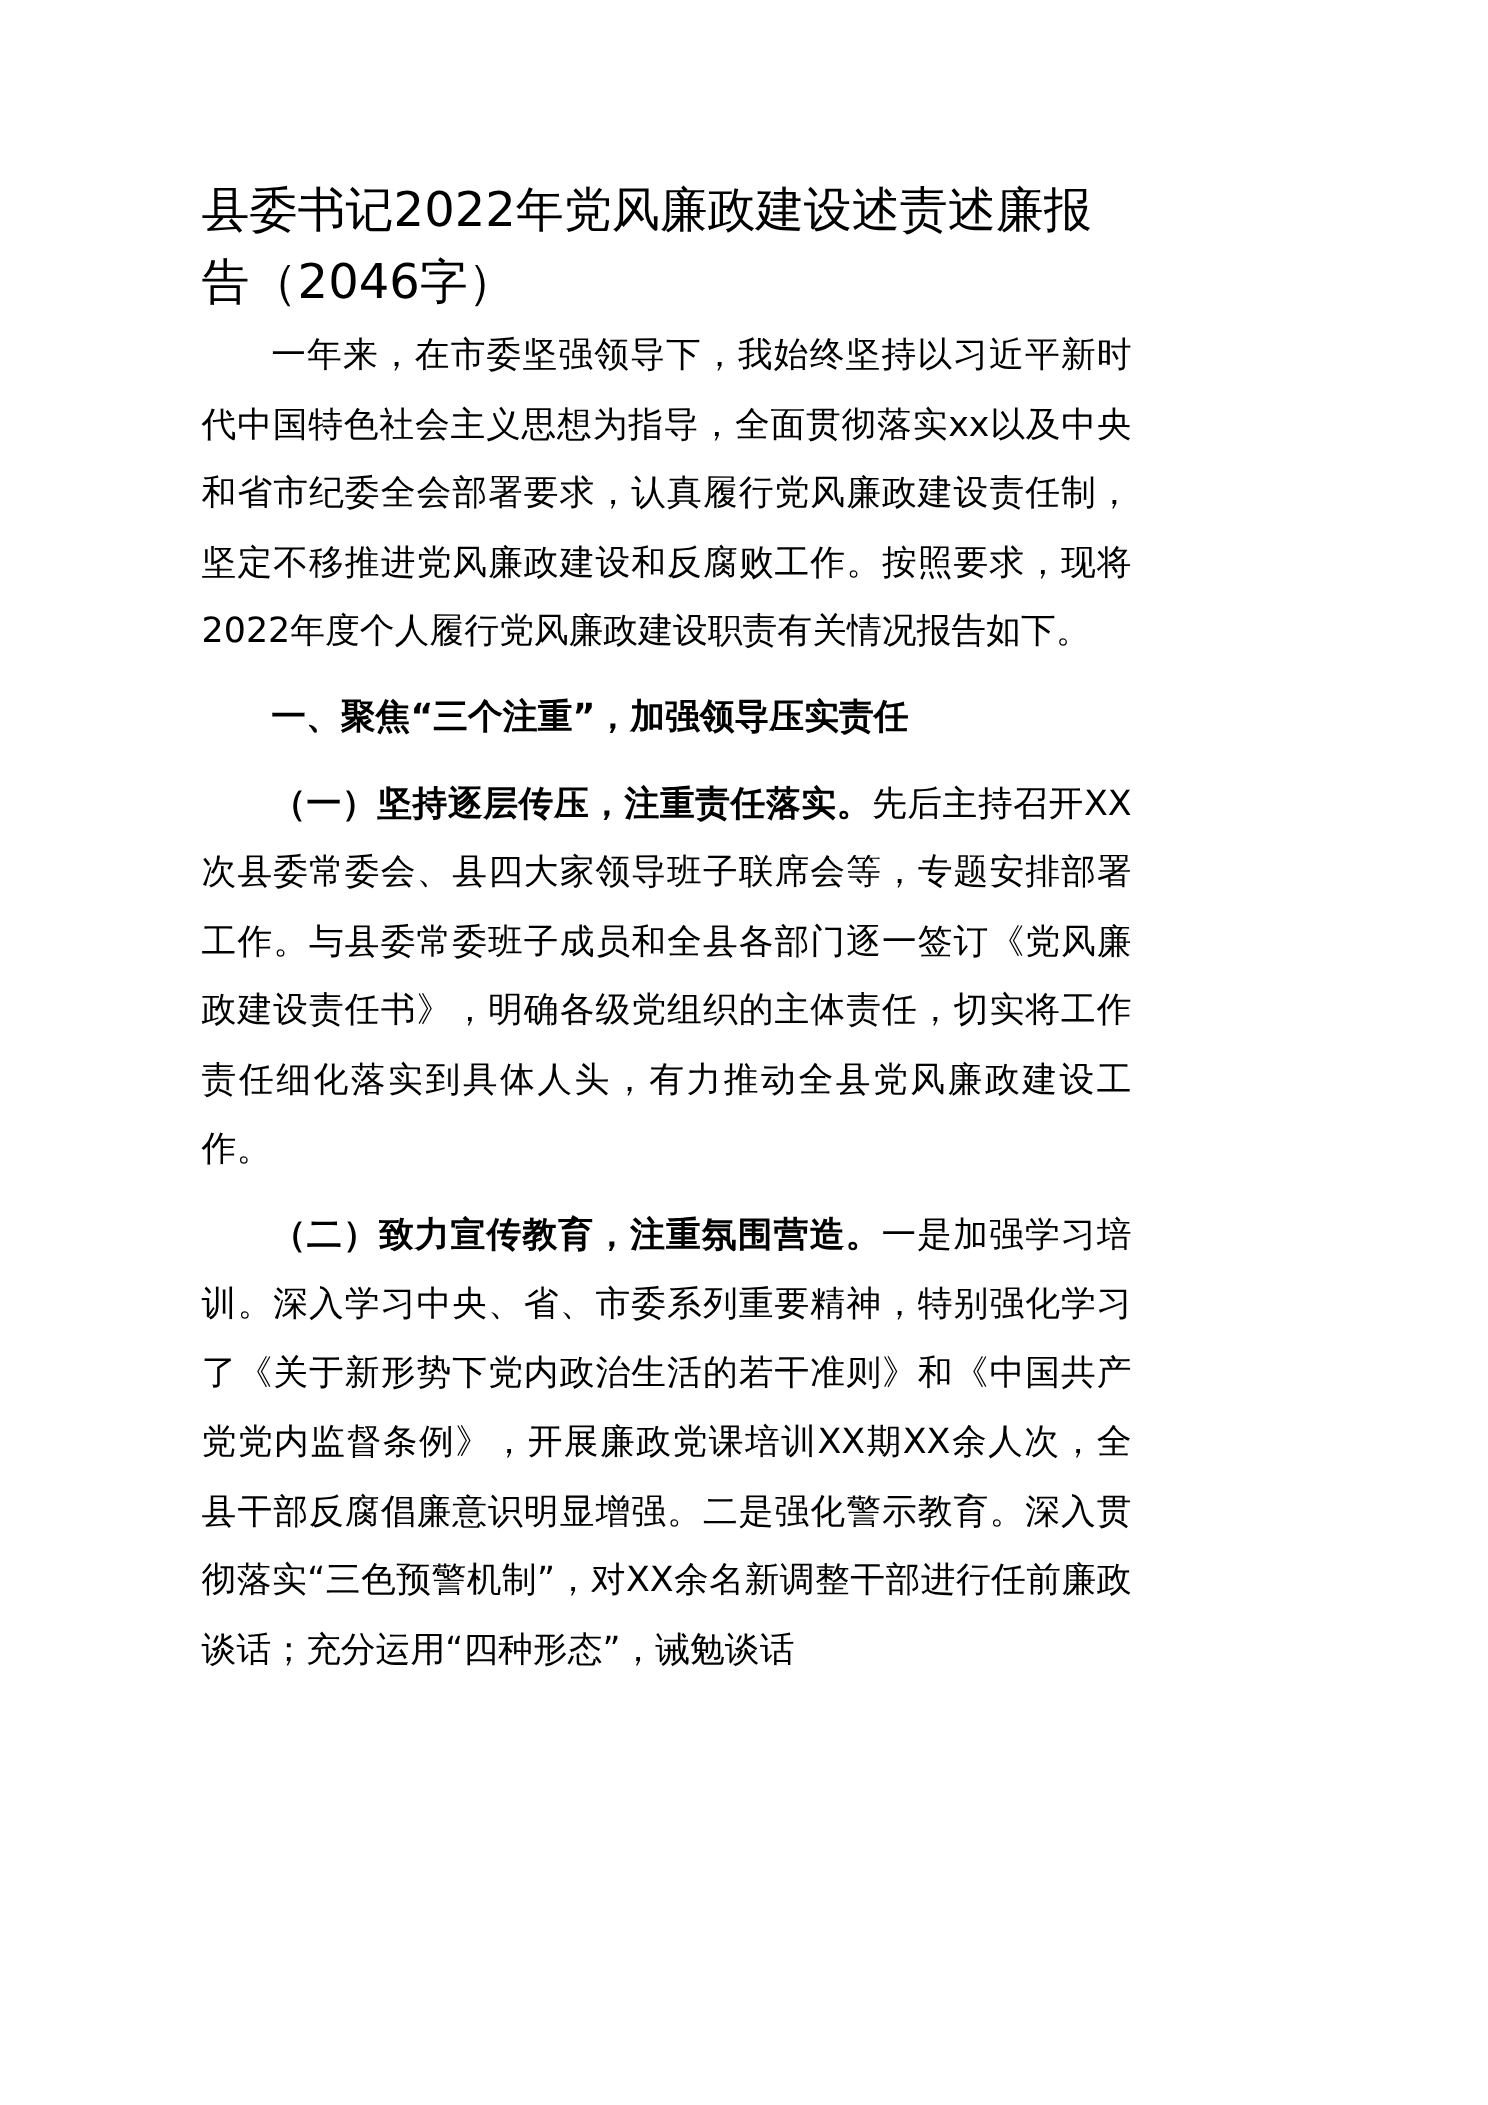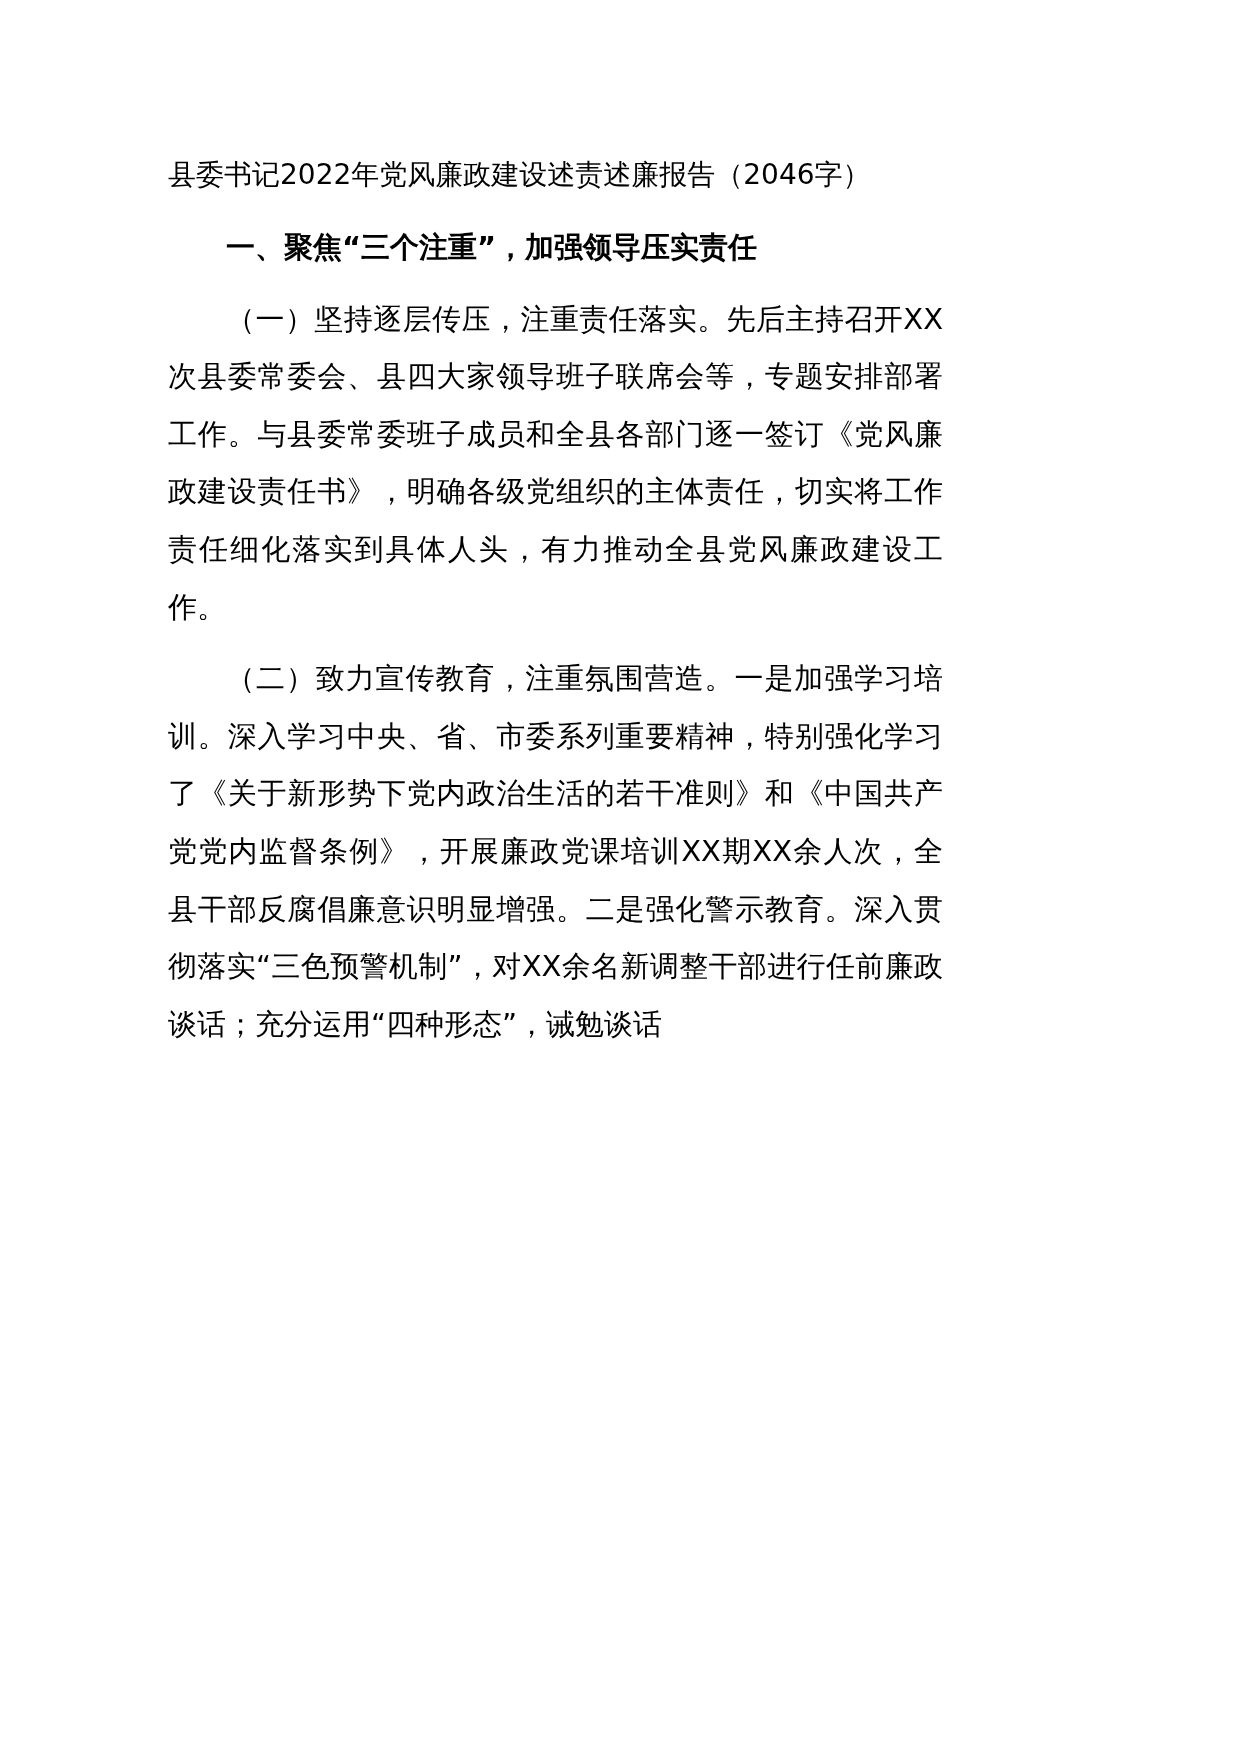--- a/index.html
+++ b/index.html
@@ -15,21 +15,21 @@
       font-family: "DejaVu Sans", "Liberation Sans", sans-serif;
       color: #000000;
     }
     .page {
       position: absolute;
       left: 168px;
       top: 145px;
       width: 775px;
     }
     .title {
-      font-size: 28px;
+      font-size: 40px;
       line-height: 60px;
       margin: 0 0 2px 0;
       font-weight: normal;
       letter-spacing: 0px;
     }
     .para {
       font-size: 29px;
       line-height: 57.6px;
       margin: 0;
       text-indent: 58px;
@@ -40,28 +40,29 @@
       font-size: 29px;
       line-height: 57.6px;
       margin: 14px 0 0 0;
       text-indent: 58px;
       font-weight: bold;
     }
     .sub {
       margin-top: 14px;
     }
     .bold {
-      font-weight: normal;
+      font-weight: bold;
     }
   </style>
 </head>
 <body>
 
 <div class="page">
   <h1 class="title">县委书记2022年党风廉政建设述责述廉报告（2046字）</h1>
 
+  <p class="para">一年来，在市委坚强领导下，我始终坚持以习近平新时代中国特色社会主义思想为指导，全面贯彻落实xx以及中央和省市纪委全会部署要求，认真履行党风廉政建设责任制，坚定不移推进党风廉政建设和反腐败工作。按照要求，现将2022年度个人履行党风廉政建设职责有关情况报告如下。</p>
 
   <p class="heading1">一、聚焦“三个注重”，加强领导压实责任</p>
 
   <p class="para sub"><span class="bold">（一）坚持逐层传压，注重责任落实。</span><span>先后主持召开XX次县委常委会、县四大家领导班子联席会等，专题安排部署工作。与县委常委班子成员和全县各部门逐一签订《党风廉政建设责任书》，明确各级党组织的主体责任，切实将工作责任细化落实到具体人头，有力推动全县党风廉政建设工作。</span></p>
 
   <p class="para sub"><span class="bold">（二）致力宣传教育，注重氛围营造。</span><span>一是加强学习培训。深入学习中央、省、市委系列重要精神，特别强化学习了《关于新形势下党内政治生活的若干准则》和《中国共产党党内监督条例》，开展廉政党课培训XX期XX余人次，全县干部反腐倡廉意识明显增强。二是强化警示教育。深入贯彻落实“三色预警机制”，对XX余名新调整干部进行任前廉政谈话；充分运用“四种形态”，诫勉谈话</span></p>
 </div>
 
 </body></html>

